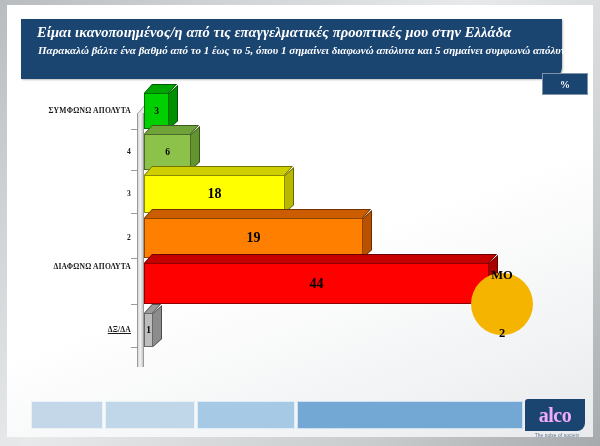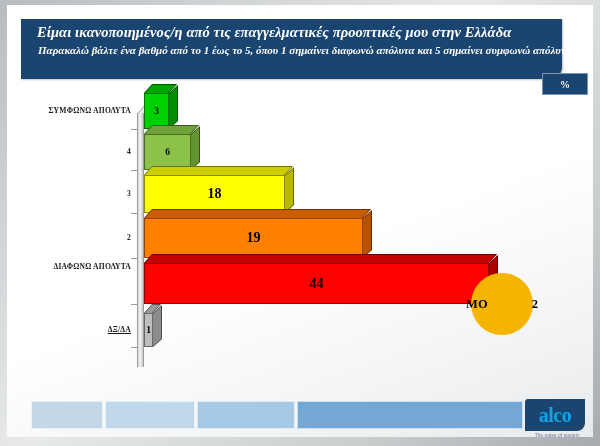--- a/index.html
+++ b/index.html
@@ -184,21 +184,21 @@
   
   #mo-bubble {
     position: absolute;
     left: 464px;
     top: 202px;
     width: 62px;
     height: 62px;
     border-radius: 50%;
     background: #f5b400;
     display: flex;
-    flex-direction: row;
+    flex-direction: column;
     align-items: center;
     justify-content: center;
     line-height: 1.12;
     gap: 44px;
   }
   #mo-label { font-size: 12.5px; font-weight: bold; color: #000; }
   #mo-value { font-size: 12.5px; font-weight: bold; color: #000; }
 
   
   #footer {
@@ -221,21 +221,21 @@
     width: 60px;
     height: 32px;
     background: #1b4571;
     border-top-left-radius: 3px;
     border-bottom-right-radius: 8px;
     display: flex;
     align-items: center;
     justify-content: center;
   }
   #logo-text {
-    color: #0ea5e9;
+    color: #f0abfc;
     font-size: 20px;
     font-weight: bold;
     font-family: "Liberation Serif", serif;
     letter-spacing: -0.5px;
     line-height: 1;
   }
   #logo-tag {
     position: absolute;
     left: 520px;
     top: 40px;

